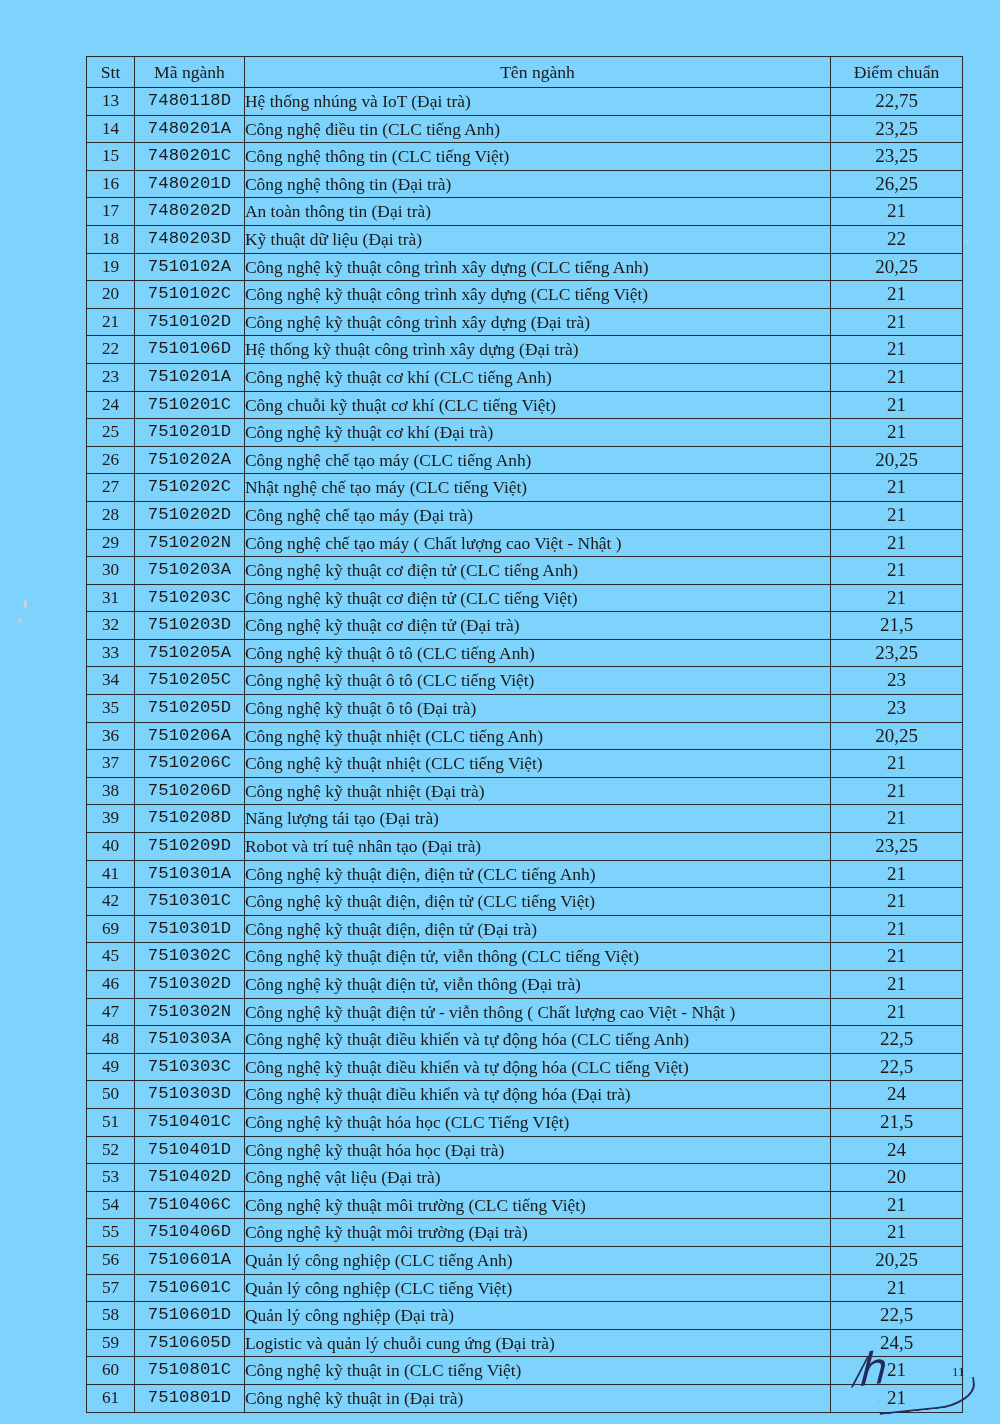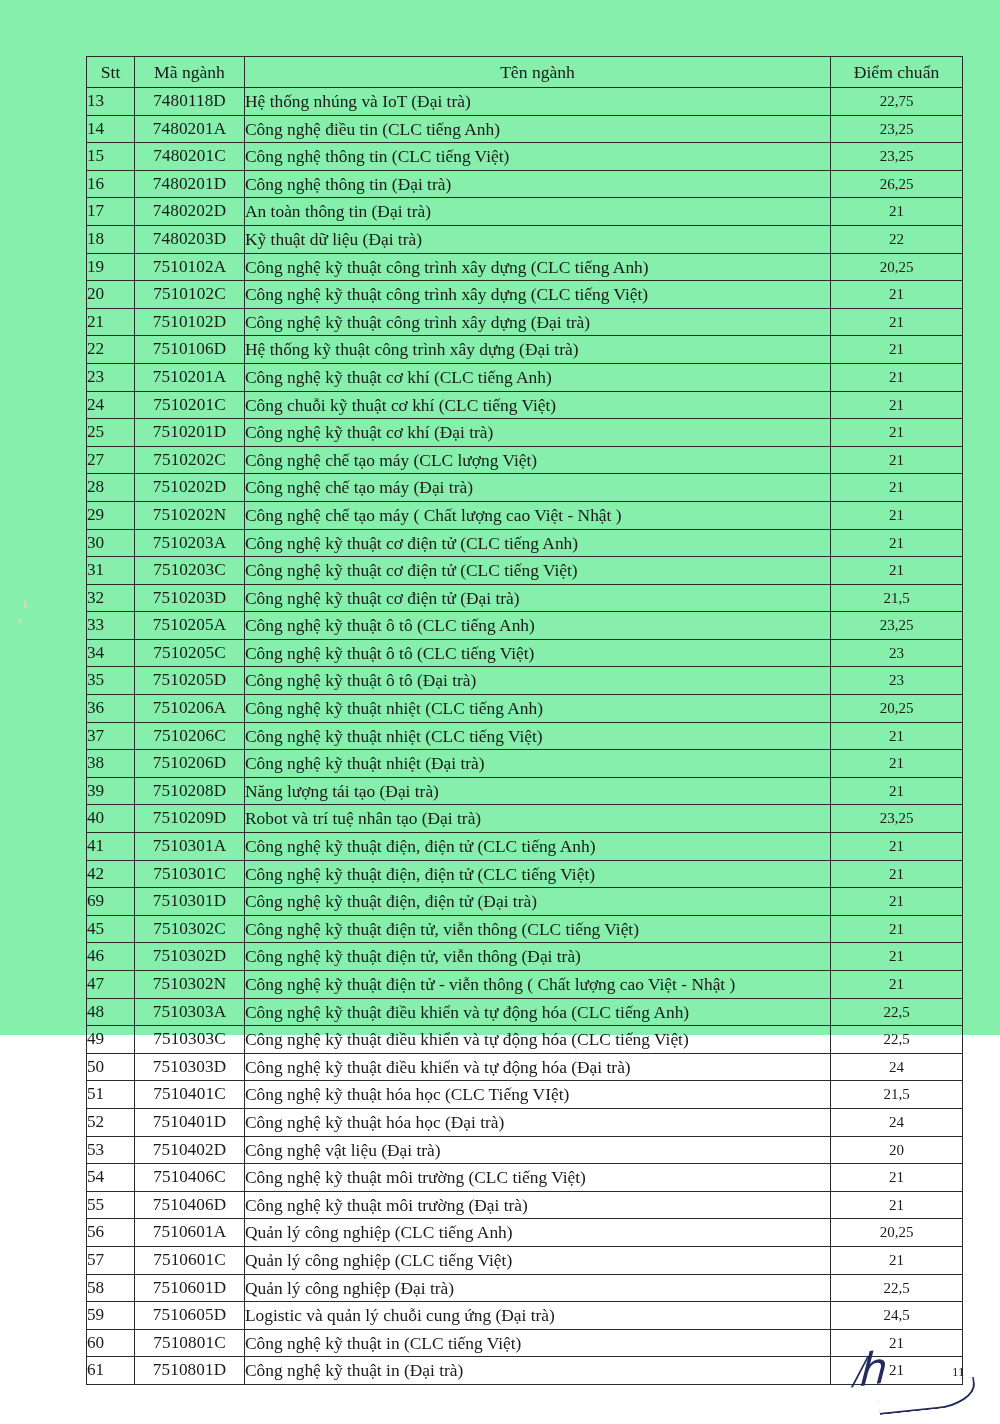--- a/index.html
+++ b/index.html
@@ -12,22 +12,22 @@
     height: 1424px;
     font-family: "Liberation Serif", "DejaVu Serif", serif;
     color: #1a1a1a;
     position: relative;
     overflow: hidden;
   }
   .page {
     position: absolute;
     left: 0; top: 0;
     width: 1000px;
-    height: 1035px;
-    background: #86efac;
+    height: 1424px;
+    background: #7dd3fc;
   }
   .table-wrap {
     position: absolute;
     left: 86px;
     top: 56px;
     width: 876px;
   }
   table.scores {
     border-collapse: collapse;
     width: 876px;
@@ -49,37 +49,38 @@
     overflow: hidden;
   }
   table.scores thead th {
     text-align: center;
     font-weight: normal;
     height: 30px;
     line-height: 30px;
     font-size: 17.6px;
   }
   td.stt {
-    text-align: left;
+    text-align: center;
     padding-right: 7px;
     font-size: 17.2px;
   }
   td.code {
     text-align: center;
     font-size: 17.2px;
     letter-spacing: 0.1px;
+    font-family: Liberation Mono, monospace;
   }
   td.name {
     text-align: left;
     padding-left: 7px;
     font-size: 17.4px;
   }
   td.score {
     text-align: center;
-    font-size: 15px;
+    font-size: 19px;
   }
   .signature {
     position: absolute;
     left: 856px;
     top: 1338px;
     width: 120px;
     height: 70px;
   }
   .sig-mark {
     position: absolute;
@@ -217,23 +218,29 @@
             <td class="name">Công chuỗi kỹ thuật cơ khí (CLC tiếng Việt)</td>
             <td class="score">21</td>
           </tr>
           <tr>
             <td class="stt">25</td>
             <td class="code">7510201D</td>
             <td class="name">Công nghệ kỹ thuật cơ khí (Đại trà)</td>
             <td class="score">21</td>
           </tr>
           <tr>
+            <td class="stt">26</td>
+            <td class="code">7510202A</td>
+            <td class="name">Công nghệ chế tạo máy (CLC tiếng Anh)</td>
+            <td class="score">20,25</td>
+          </tr>
+          <tr>
             <td class="stt">27</td>
             <td class="code">7510202C</td>
-            <td class="name">Công nghệ chế tạo máy (CLC lượng Việt)</td>
+            <td class="name">Nhật nghệ chế tạo máy (CLC tiếng Việt)</td>
             <td class="score">21</td>
           </tr>
           <tr>
             <td class="stt">28</td>
             <td class="code">7510202D</td>
             <td class="name">Công nghệ chế tạo máy (Đại trà)</td>
             <td class="score">21</td>
           </tr>
           <tr>
             <td class="stt">29</td>

